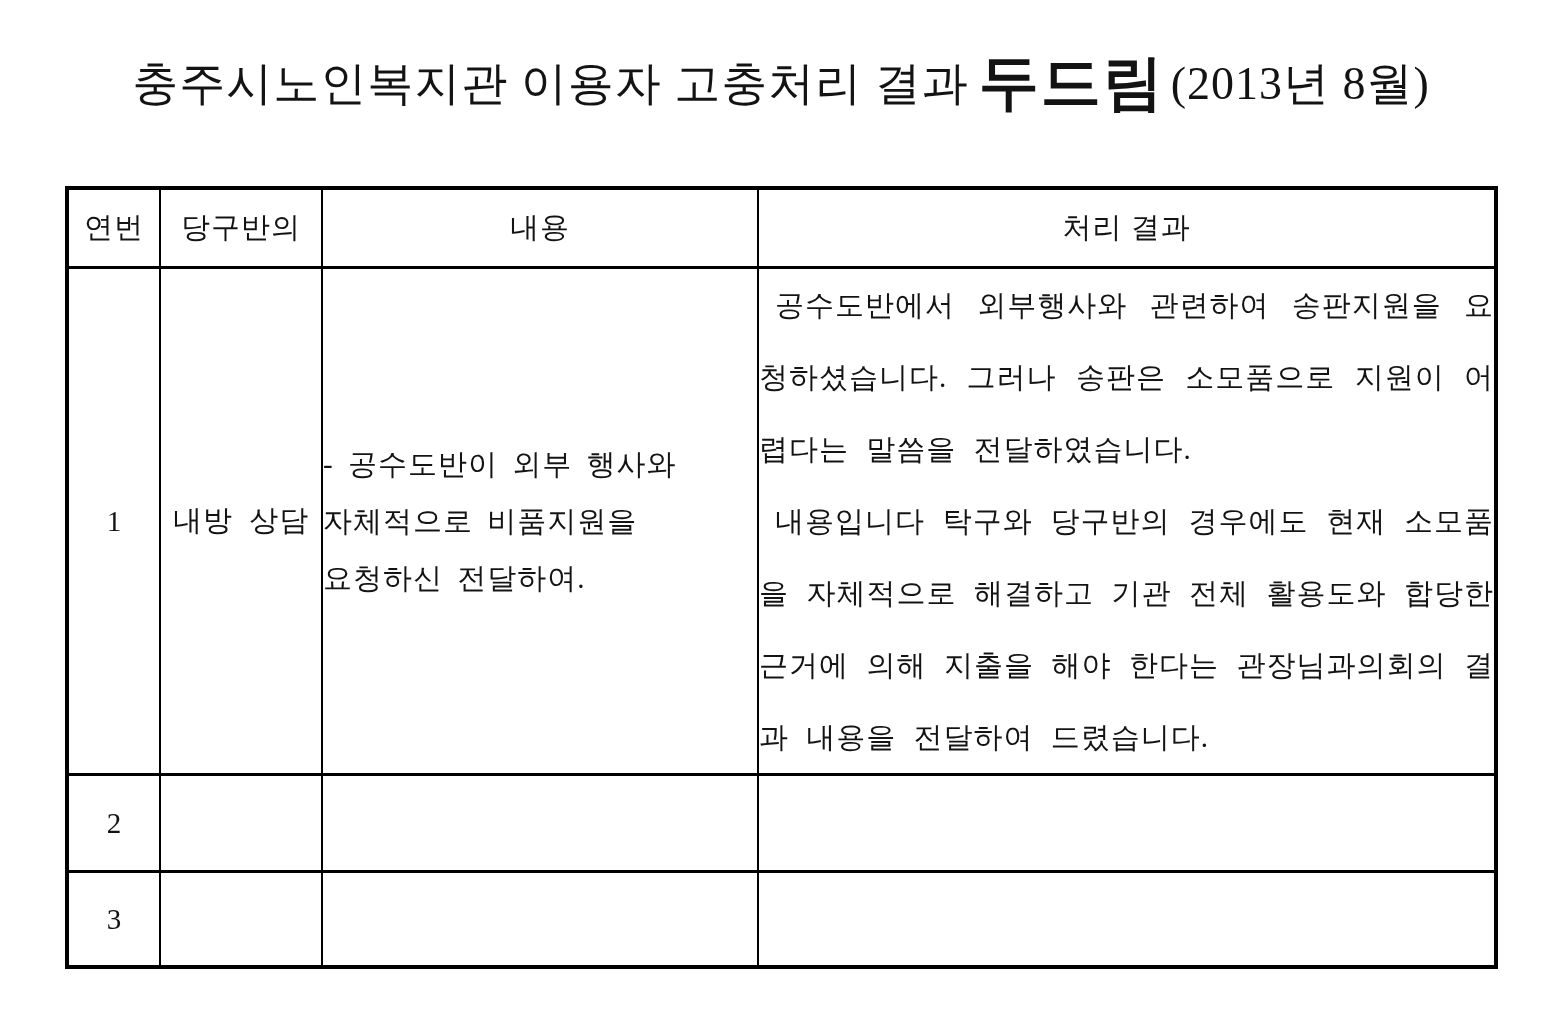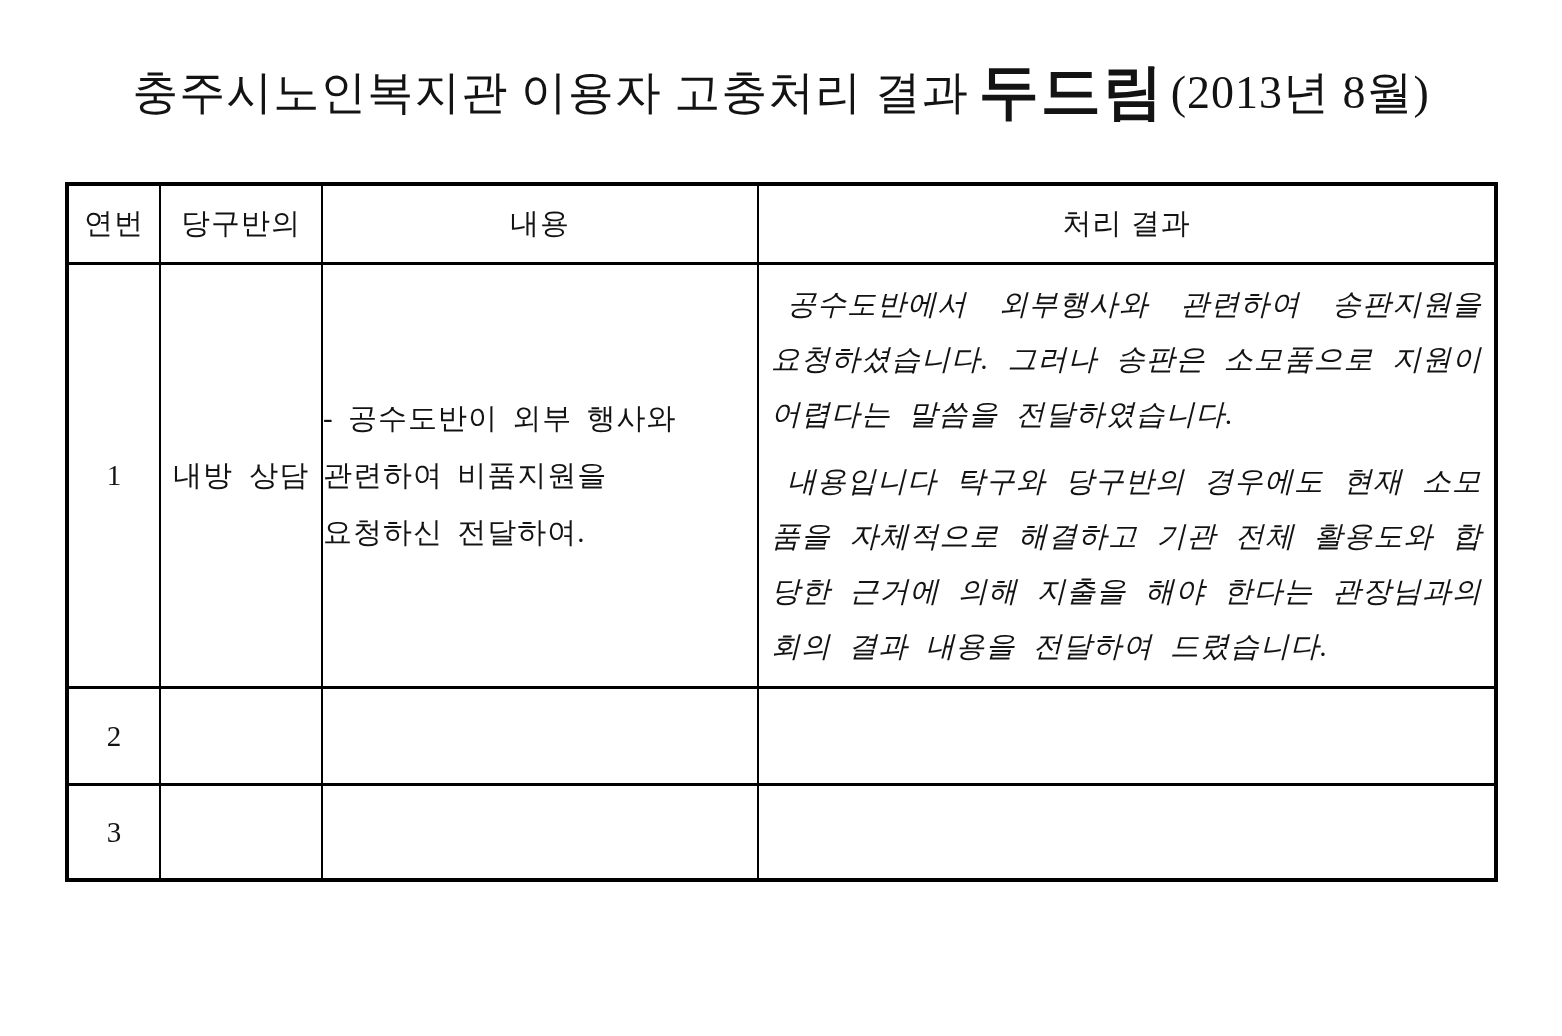--- a/index.html
+++ b/index.html
@@ -12,41 +12,41 @@
     font-family: "Liberation Serif", "DejaVu Serif", serif;
     color: #111111;
   }
   .page {
     position: relative;
     width: 1562px;
     height: 1036px;
     background: #ffffff;
   }
   .doc-title {
-    margin: 12px;
+    margin: 3px;
     padding-top: 40px;
     text-align: center;
     font-weight: normal;
     font-size: 46px;
     letter-spacing: 1px;
     white-space: nowrap;
     color: #131313;
   }
   .doc-title .title-strong {
     font-family: "Liberation Sans", "DejaVu Sans", sans-serif;
     font-weight: 900;
     font-size: 60px;
     letter-spacing: 2px;
     vertical-align: -4px;
     padding: 0 6px 0 10px;
   }
   table.grievance-table {
     position: absolute;
     left: 65px;
-    top: 170px;
+    top: 183px;
     width: 1433px;
     border-collapse: collapse;
     table-layout: fixed;
     border: 4px solid #000000;
   }
   .grievance-table th,
   .grievance-table td {
     border: 2px solid #000000;
     border-top-width: 3px;
     border-bottom-width: 3px;
@@ -73,27 +73,26 @@
   .cell-content {
     line-height: 57px;
     letter-spacing: 1px;
     word-spacing: 6px;
   }
   .cell-result {
     vertical-align: top;
     padding: 10px 14px 8px 12px;
   }
   .result-para {
-    margin: 12px;
+    margin: 0;
     text-align: justify;
     text-indent: 0.55em;
-    line-height: 55px;
+    line-height: 72px;
     letter-spacing: 1px;
     word-spacing: 9px;
-    font-style: italic;
   }
   .footer-note {
     text-align: center;
     font-size: 30px;
     letter-spacing: 2px;
     white-space: pre;
     transform: translateY(-8px);
   }
 </style>
 </head>
@@ -117,21 +116,21 @@
         <th>내용</th>
         <th>처리 결과</th>
       </tr>
     </thead>
     <tbody>
       <tr class="row-1">
         <td class="cell-no">1</td>
         <td class="cell-channel">내방 상담</td>
         <td class="cell-content">
           <div>- 공수도반이 외부 행사와</div>
-          <div>관련하여 비품지원을</div>
+          <div>자체적으로 비품지원을</div>
           <div>요청하신 전달하여.</div>
         </td>
         <td class="cell-result">
           <p class="result-para">공수도반에서 외부행사와 관련하여 송판지원을 요청하셨습니다. 그러나 송판은 소모품으로 지원이 어렵다는 말씀을 전달하였습니다.</p>
           <p class="result-para">내용입니다 탁구와 당구반의 경우에도 현재 소모품을 자체적으로 해결하고 기관 전체 활용도와 합당한 근거에 의해 지출을 해야 한다는 관장님과의회의 결과 내용을 전달하여 드렸습니다.</p>
         </td>
       </tr>
       <tr class="row-2">
         <td class="cell-no">2</td>
         <td class="cell-channel"></td>

